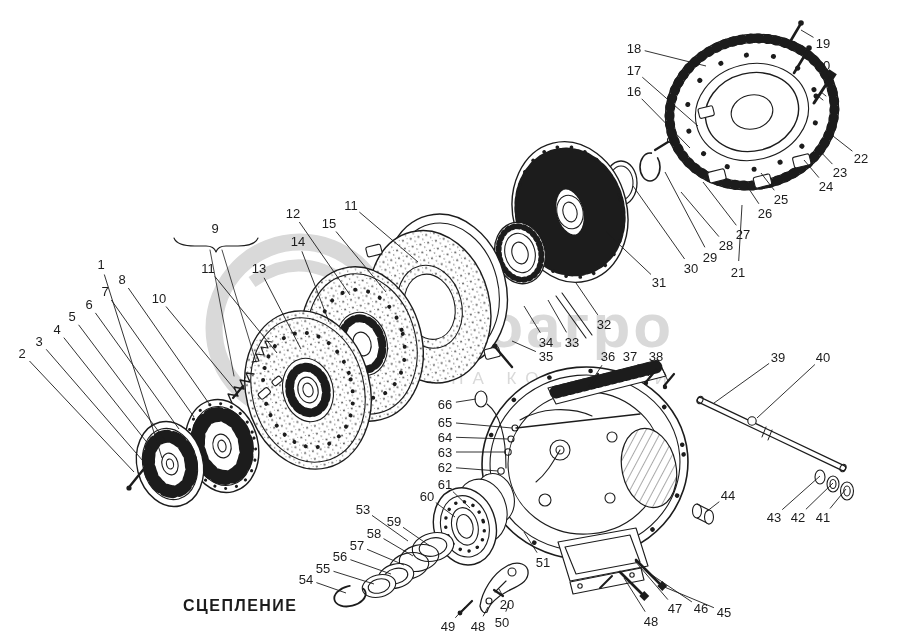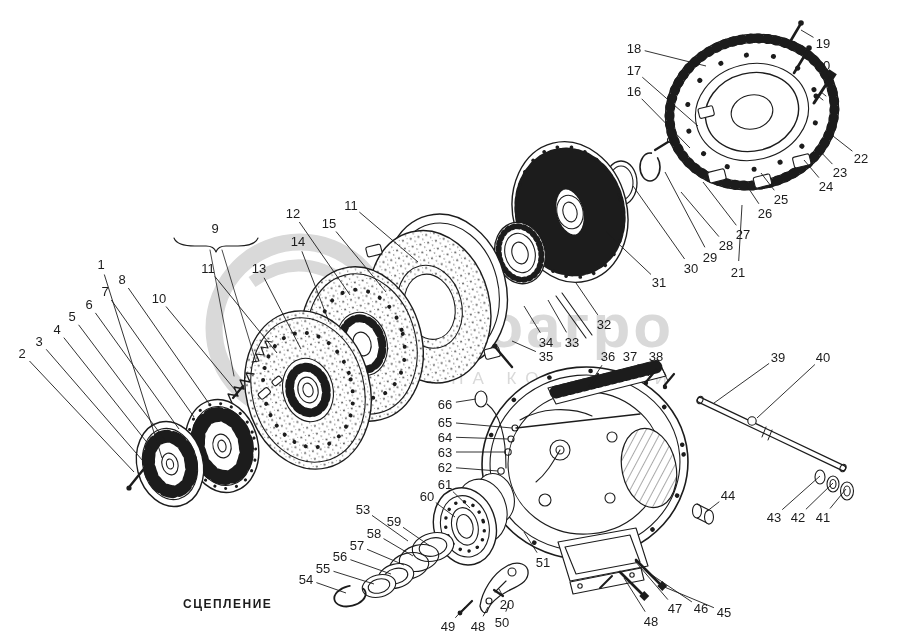--- a/index.html
+++ b/index.html
@@ -1,19 +1,19 @@
 <!DOCTYPE html>
 <html style="--ink: #1c1c1c; --watermark: #d9d9d9; --bg: #ffffff;"><head>
 <meta charset="utf-8">
 <style>
   :root { --ink:#1c1c1c; --watermark:#d9d9d9; --bg:#ffffff; }
   html,body { margin:0; padding:0; background:var(--bg); }
   .stage { position:relative; width:900px; height:644px; background:var(--bg); overflow:hidden;
            font-family:"Liberation Sans", sans-serif; }
-  .title { position:absolute; left:183px; top:597px; font-weight:bold; font-size:12px;
+  .title { position:absolute; left:183px; top:597px; font-weight:bold; font-size:16px;
            letter-spacing:1.5px; color:var(--ink); }
   svg .s  { stroke:var(--ink); fill:none; }
   svg .sf { stroke:var(--ink); fill:var(--bg); }
   svg .fd { fill:var(--ink); stroke:none; }
   svg .s, svg .sf { stroke-width:1.1; }
   svg .wm  { stroke:var(--watermark); fill:none; }
   .wmt1 { fill:var(--watermark); font:bold 62px "Liberation Sans", sans-serif; letter-spacing:3px; }
   .wmt2 { fill:var(--watermark); font:17px "Liberation Sans", sans-serif; letter-spacing:9px; }
   #callout-layer text { font:13px "Liberation Sans", sans-serif; fill:var(--ink); text-anchor:middle; }
   #callout-layer line { stroke:var(--ink); stroke-width:0.9; }

